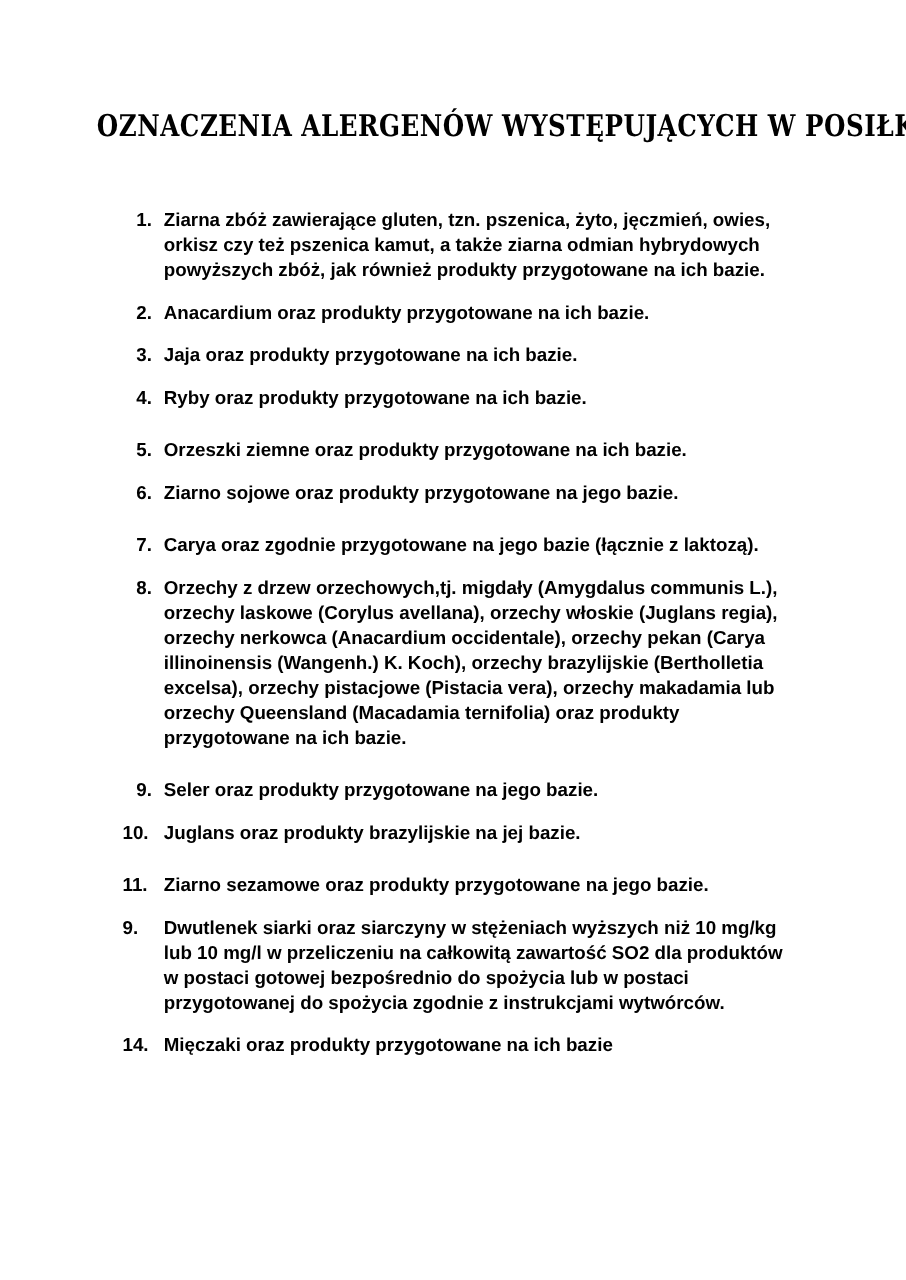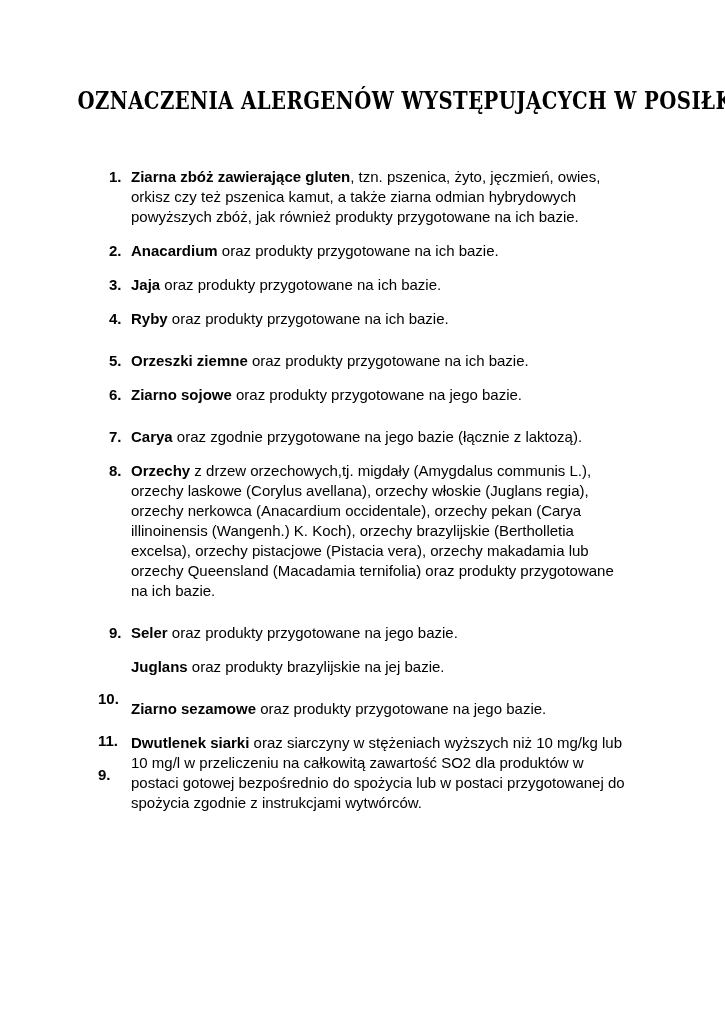--- a/index.html
+++ b/index.html
@@ -46,28 +46,27 @@
     margin-top: 22px;
   }
   .num {
     position: absolute;
     left: 11px;
     top: 0;
     font-weight: 700;
   }
   .item.d2 .num {
     left: 0;
-    margin-top: 32px;
   }
   .term {
     font-weight: 700;
     text-align: right;
   }
   .rest {
-    font-weight: 400;
+    font-weight: 700;
   }
 </style>
 </head>
 <body>
 
 <div class="page">
 
   <div class="title-wrap">
     <span class="doc-title">OZNACZENIA ALERGENÓW WYSTĘPUJĄCYCH W POSIŁKACH</span>
   </div>
@@ -116,15 +115,18 @@
 
     <div class="item d2 spaced">
       <span class="num">11.</span><span class="term">Ziarno sezamowe</span><span class="rest"> oraz produkty przygotowane na jego bazie.</span>
     </div>
 
     <div class="item d2">
       <span class="num">9.</span><span class="term">Dwutlenek siarki</span><span class="rest"> oraz siarczyny w stężeniach wyższych niż 10 mg/kg lub 10 mg/l w przeliczeniu na całkowitą zawartość SO2 dla produktów w postaci gotowej bezpośrednio do spożycia lub w postaci przygotowanej do spożycia zgodnie z instrukcjami wytwórców.</span>
     </div>
 
 
+    <div class="item d2">
+      <span class="num">14. </span><span class="term">Mięczaki</span><span class="rest"> oraz produkty przygotowane na ich bazie</span>
+    </div>
 
   </div>
 </div>
 
 </body></html>

